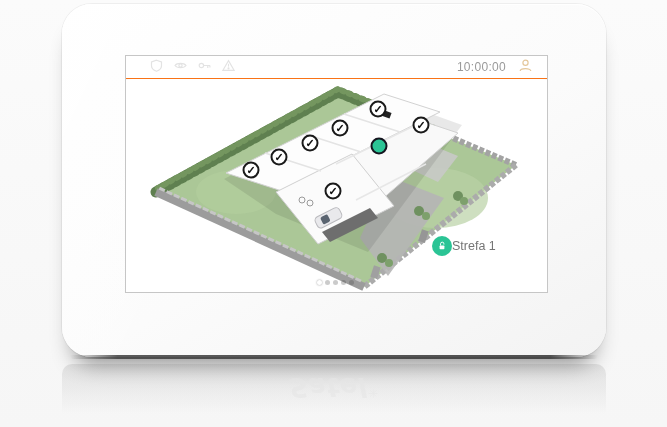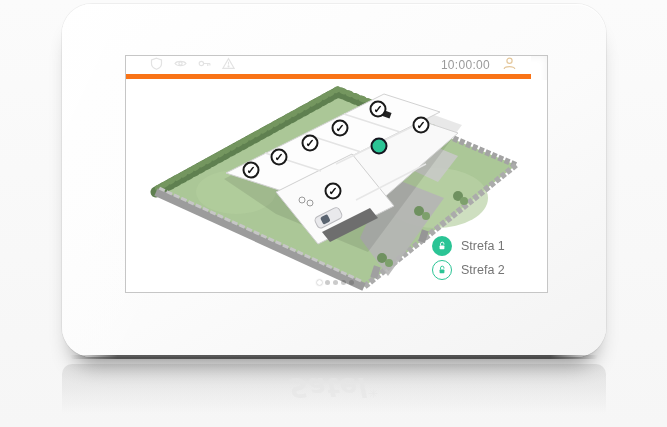--- a/index.html
+++ b/index.html
@@ -12,40 +12,40 @@
                      0 18px 22px -12px rgba(0,0,0,.45);}
   .device::before{content:"";position:absolute;inset:0;border-radius:30px;pointer-events:none;
           background:linear-gradient(115deg,rgba(255,255,255,.65) 0%,rgba(255,255,255,0) 38%);}
   .device::after{content:"";position:absolute;left:8px;right:8px;bottom:-2px;height:4px;
           border-radius:0 0 10px 10px;
           background:linear-gradient(to right,rgba(70,70,70,0),rgba(62,62,62,.85) 9%,rgba(62,62,62,.9) 91%,rgba(70,70,70,0));}
   
   .screen{position:absolute;left:63px;top:51px;width:421px;height:236px;background:#fff;
           box-sizing:content-box;border:1px solid #c6c6c6;
           box-shadow:inset 0 0 8px rgba(0,0,0,.06);}
-  .statusbar{position:absolute;left:0;top:0;right:16px;height:23px;display:flex;align-items:center;
-          padding:0 14px 0 24px;border-bottom:5px solid #f97316;background:#fff;box-sizing:border-box;}
+  .statusbar{position:absolute;left:0;top:0;right:0;height:23px;display:flex;align-items:center;
+          padding:0 14px 0 24px;border-bottom:1px solid #f97316;background:#fff;box-sizing:border-box;}
   .sb-icons{display:flex;align-items:center;gap:11px;}
   .sb-right{margin-left:auto;display:flex;align-items:center;gap:12px;}
   .sb-time{font-size:12px;color:#9a9a9a;letter-spacing:.3px;}
   
   .content{position:absolute;left:0;top:24px;width:421px;height:212px;overflow:hidden;background:#fff;}
   .map-svg{position:absolute;left:0;top:0;}
   .sensor{position:absolute;width:17px;height:17px;border-radius:50%;box-sizing:border-box;
           transform:translate(-50%,-50%);}
   .sensor.check{background:#fff;border:2px solid #1a1a1a;color:#111;font-weight:bold;
           font-size:11px;line-height:13px;text-align:center;}
   .sensor.active-dot{background:var(--accent,#2bc495);border:2px solid #15151f;}
   
   .partition{position:absolute;left:306px;display:flex;align-items:center;cursor:pointer;}
   .p-icon{width:20px;height:20px;border-radius:50%;display:flex;align-items:center;justify-content:center;
           box-sizing:border-box;}
   .p-icon.filled{background:var(--accent,#2bc495);}
   .p-icon.outline{background:#fff;border:1.5px solid var(--accent,#2bc495);color:var(--accent,#2bc495);}
-  .p-label{padding-left:9px;font-size:12.5px;color:#757575;}
+  .p-label{font-size:12.5px;color:#757575;}
   
   .pagedots{position:absolute;left:191px;top:200px;display:flex;gap:3px;}
   .pagedots span{width:5px;height:5px;border-radius:50%;background:rgba(70,70,70,.28);}
   .pagedots span.active{background:#ffffff;box-shadow:0 0 2px rgba(0,0,0,.45);}
   
   .logo{position:absolute;left:50%;top:298px;transform:translateX(-50%);
         font-family:"DejaVu Sans",sans-serif;font-style:italic;font-weight:700;font-size:26px;
         color:#d8d8d8;letter-spacing:.5px;
         text-shadow:0 1px 0 #ffffff,0 -1px 1px rgba(0,0,0,.16);}
   .logo .mark{font-size:12px;font-style:normal;vertical-align:11px;margin-left:1px;}
@@ -157,29 +157,20 @@
 
         <div class="partition" style="top:156px">
           <span class="p-icon filled">
             <svg width="12" height="12" viewBox="0 0 20 20" fill="none">
               <path d="M7.6 9.2 V6.4 A2.8 2.8 0 0 1 13.2 6.4 V7.6" stroke="#ffffff" stroke-width="1.6"></path>
               <rect x="6" y="9.2" width="8" height="6.2" rx="1.2" fill="#ffffff"></rect>
             </svg>
             </span>
           <span class="p-label">Strefa 1</span>
         </div>
-        <div class="partition" style="top:180px">
-          <span class="p-icon outline">
-            <svg width="12" height="12" viewBox="0 0 20 20" fill="none">
-              <path d="M7.6 9.2 V6.4 A2.8 2.8 0 0 1 13.2 6.4 V7.6" stroke="currentColor" stroke-width="1.6"></path>
-              <rect x="6" y="9.2" width="8" height="6.2" rx="1.2" fill="currentColor"></rect>
-            </svg>
-            </span>
-          <span class="p-label">Strefa 2</span>
-        </div>
 
         <div class="pagedots">
             <span class="active"></span>
             <span></span>
             <span></span>
             <span></span>
             <span></span>
           </div>
       </div>
     </div>

